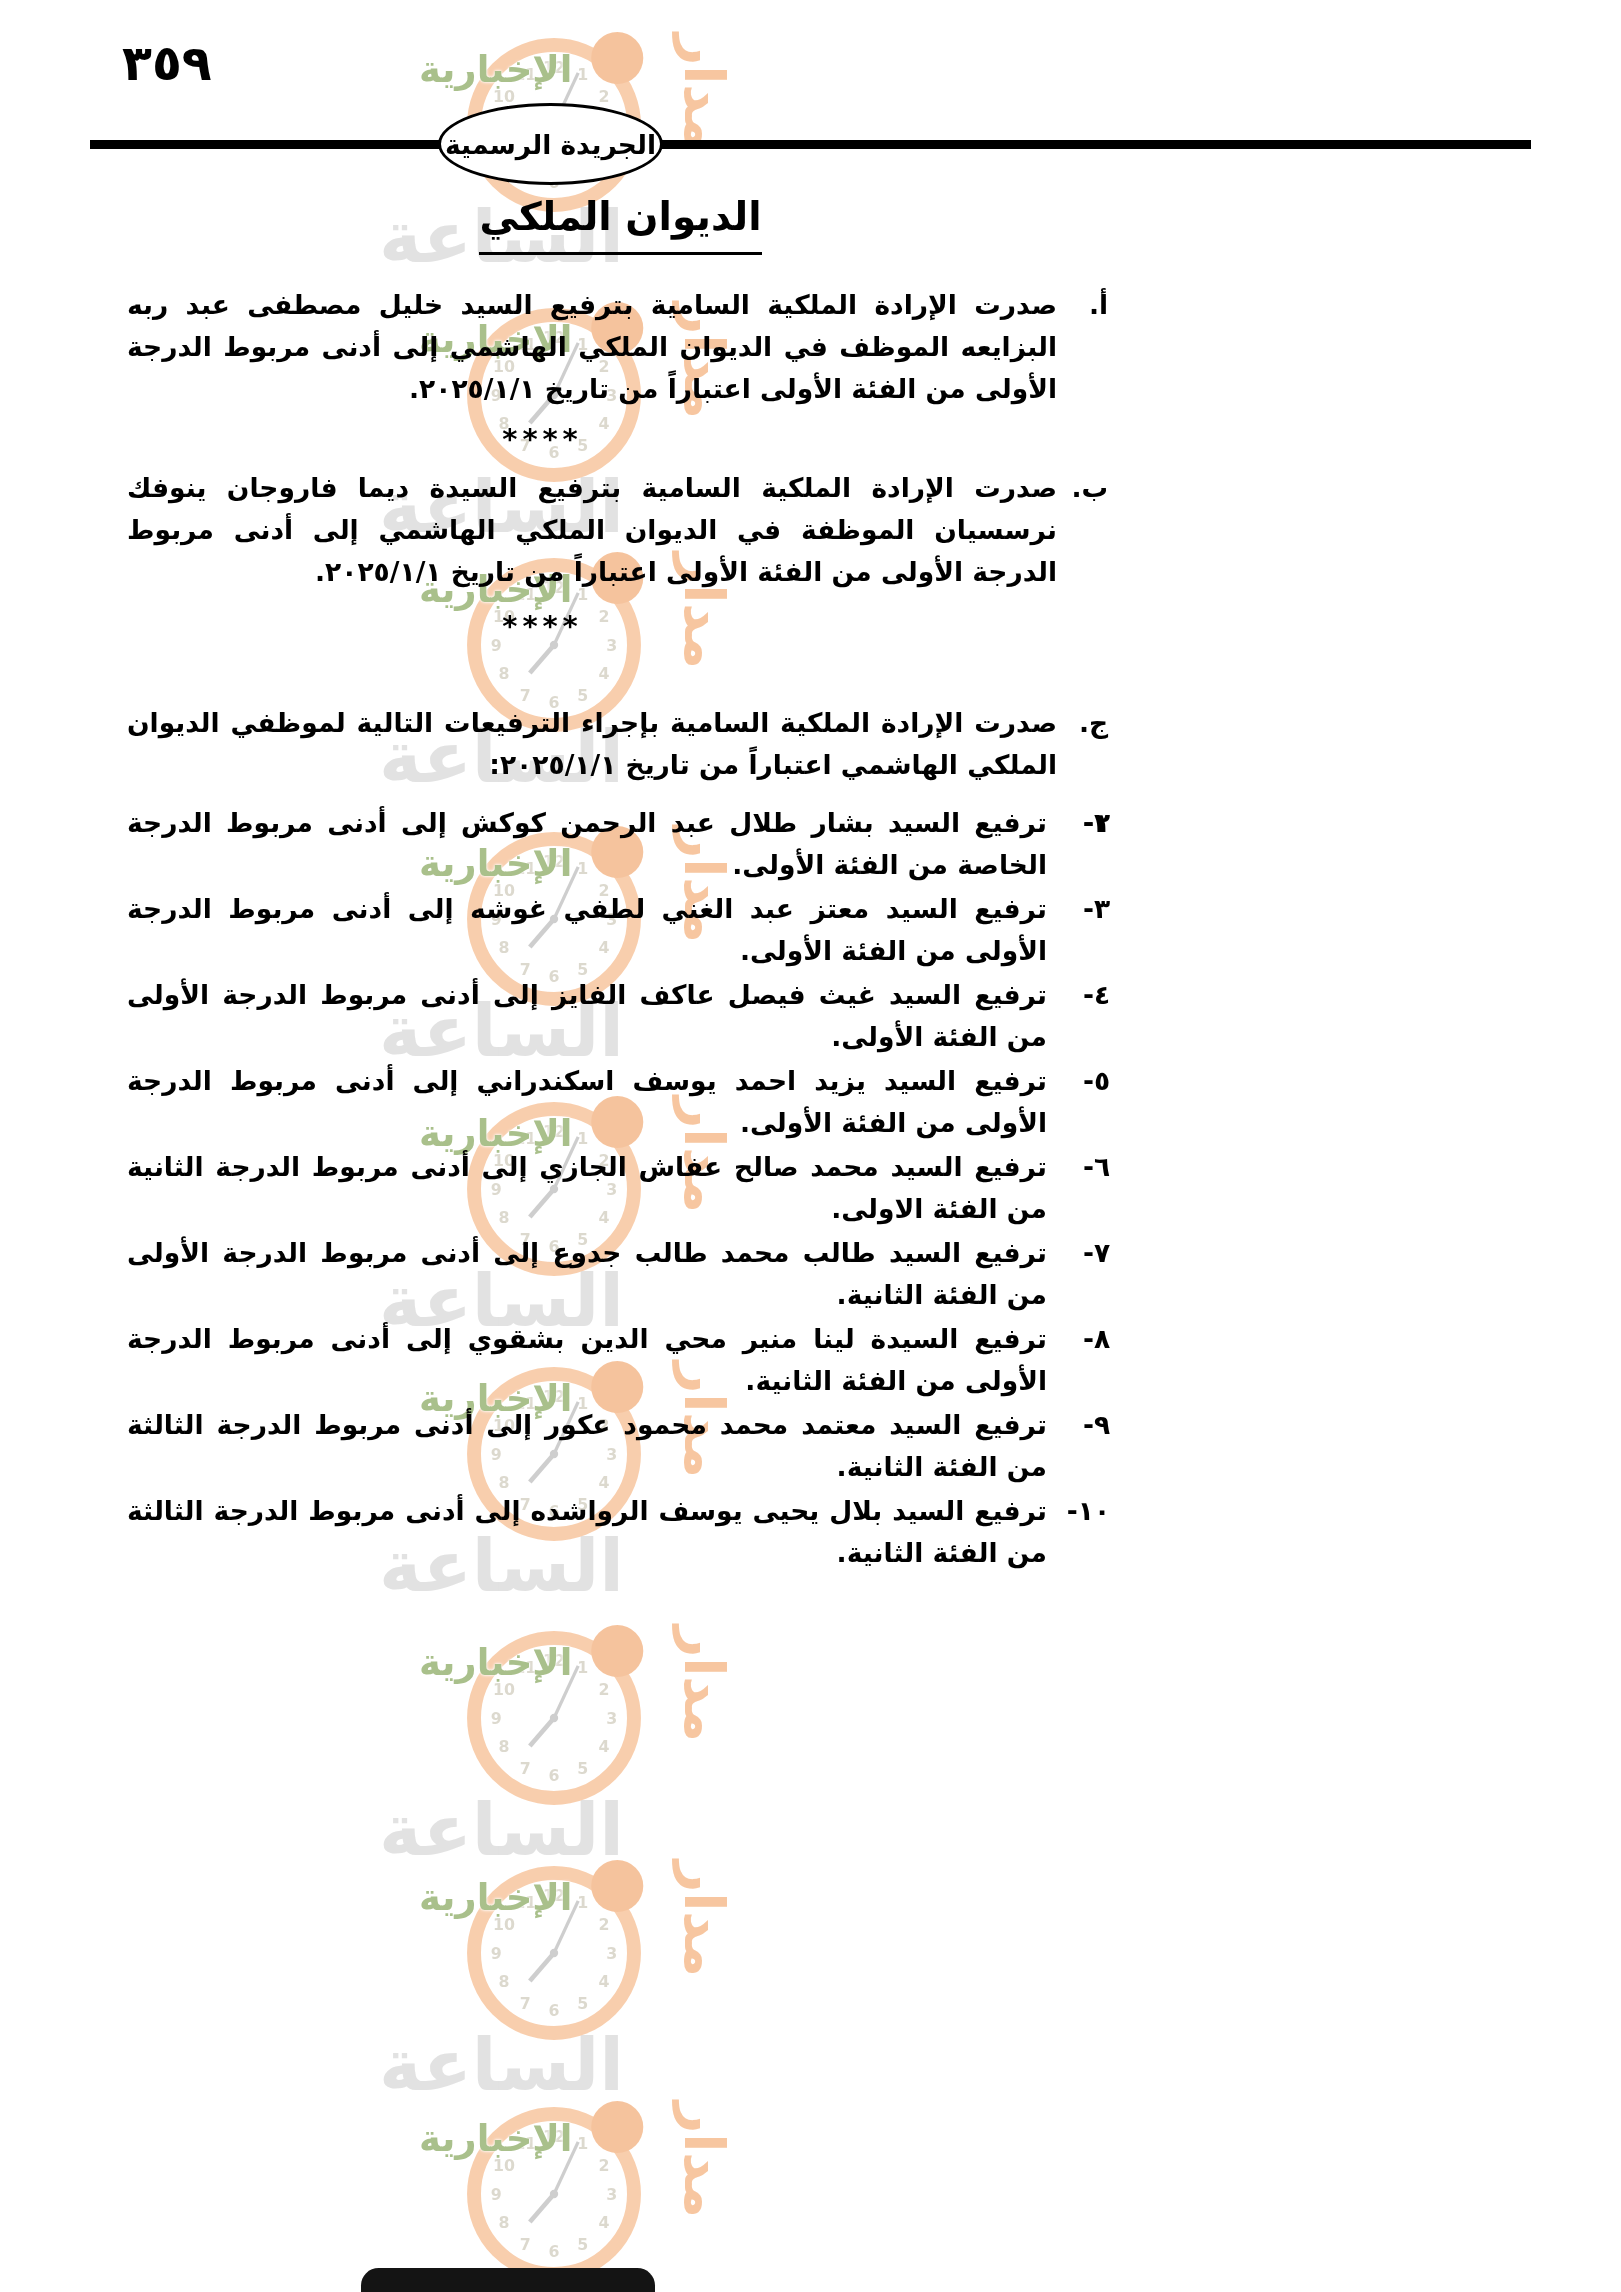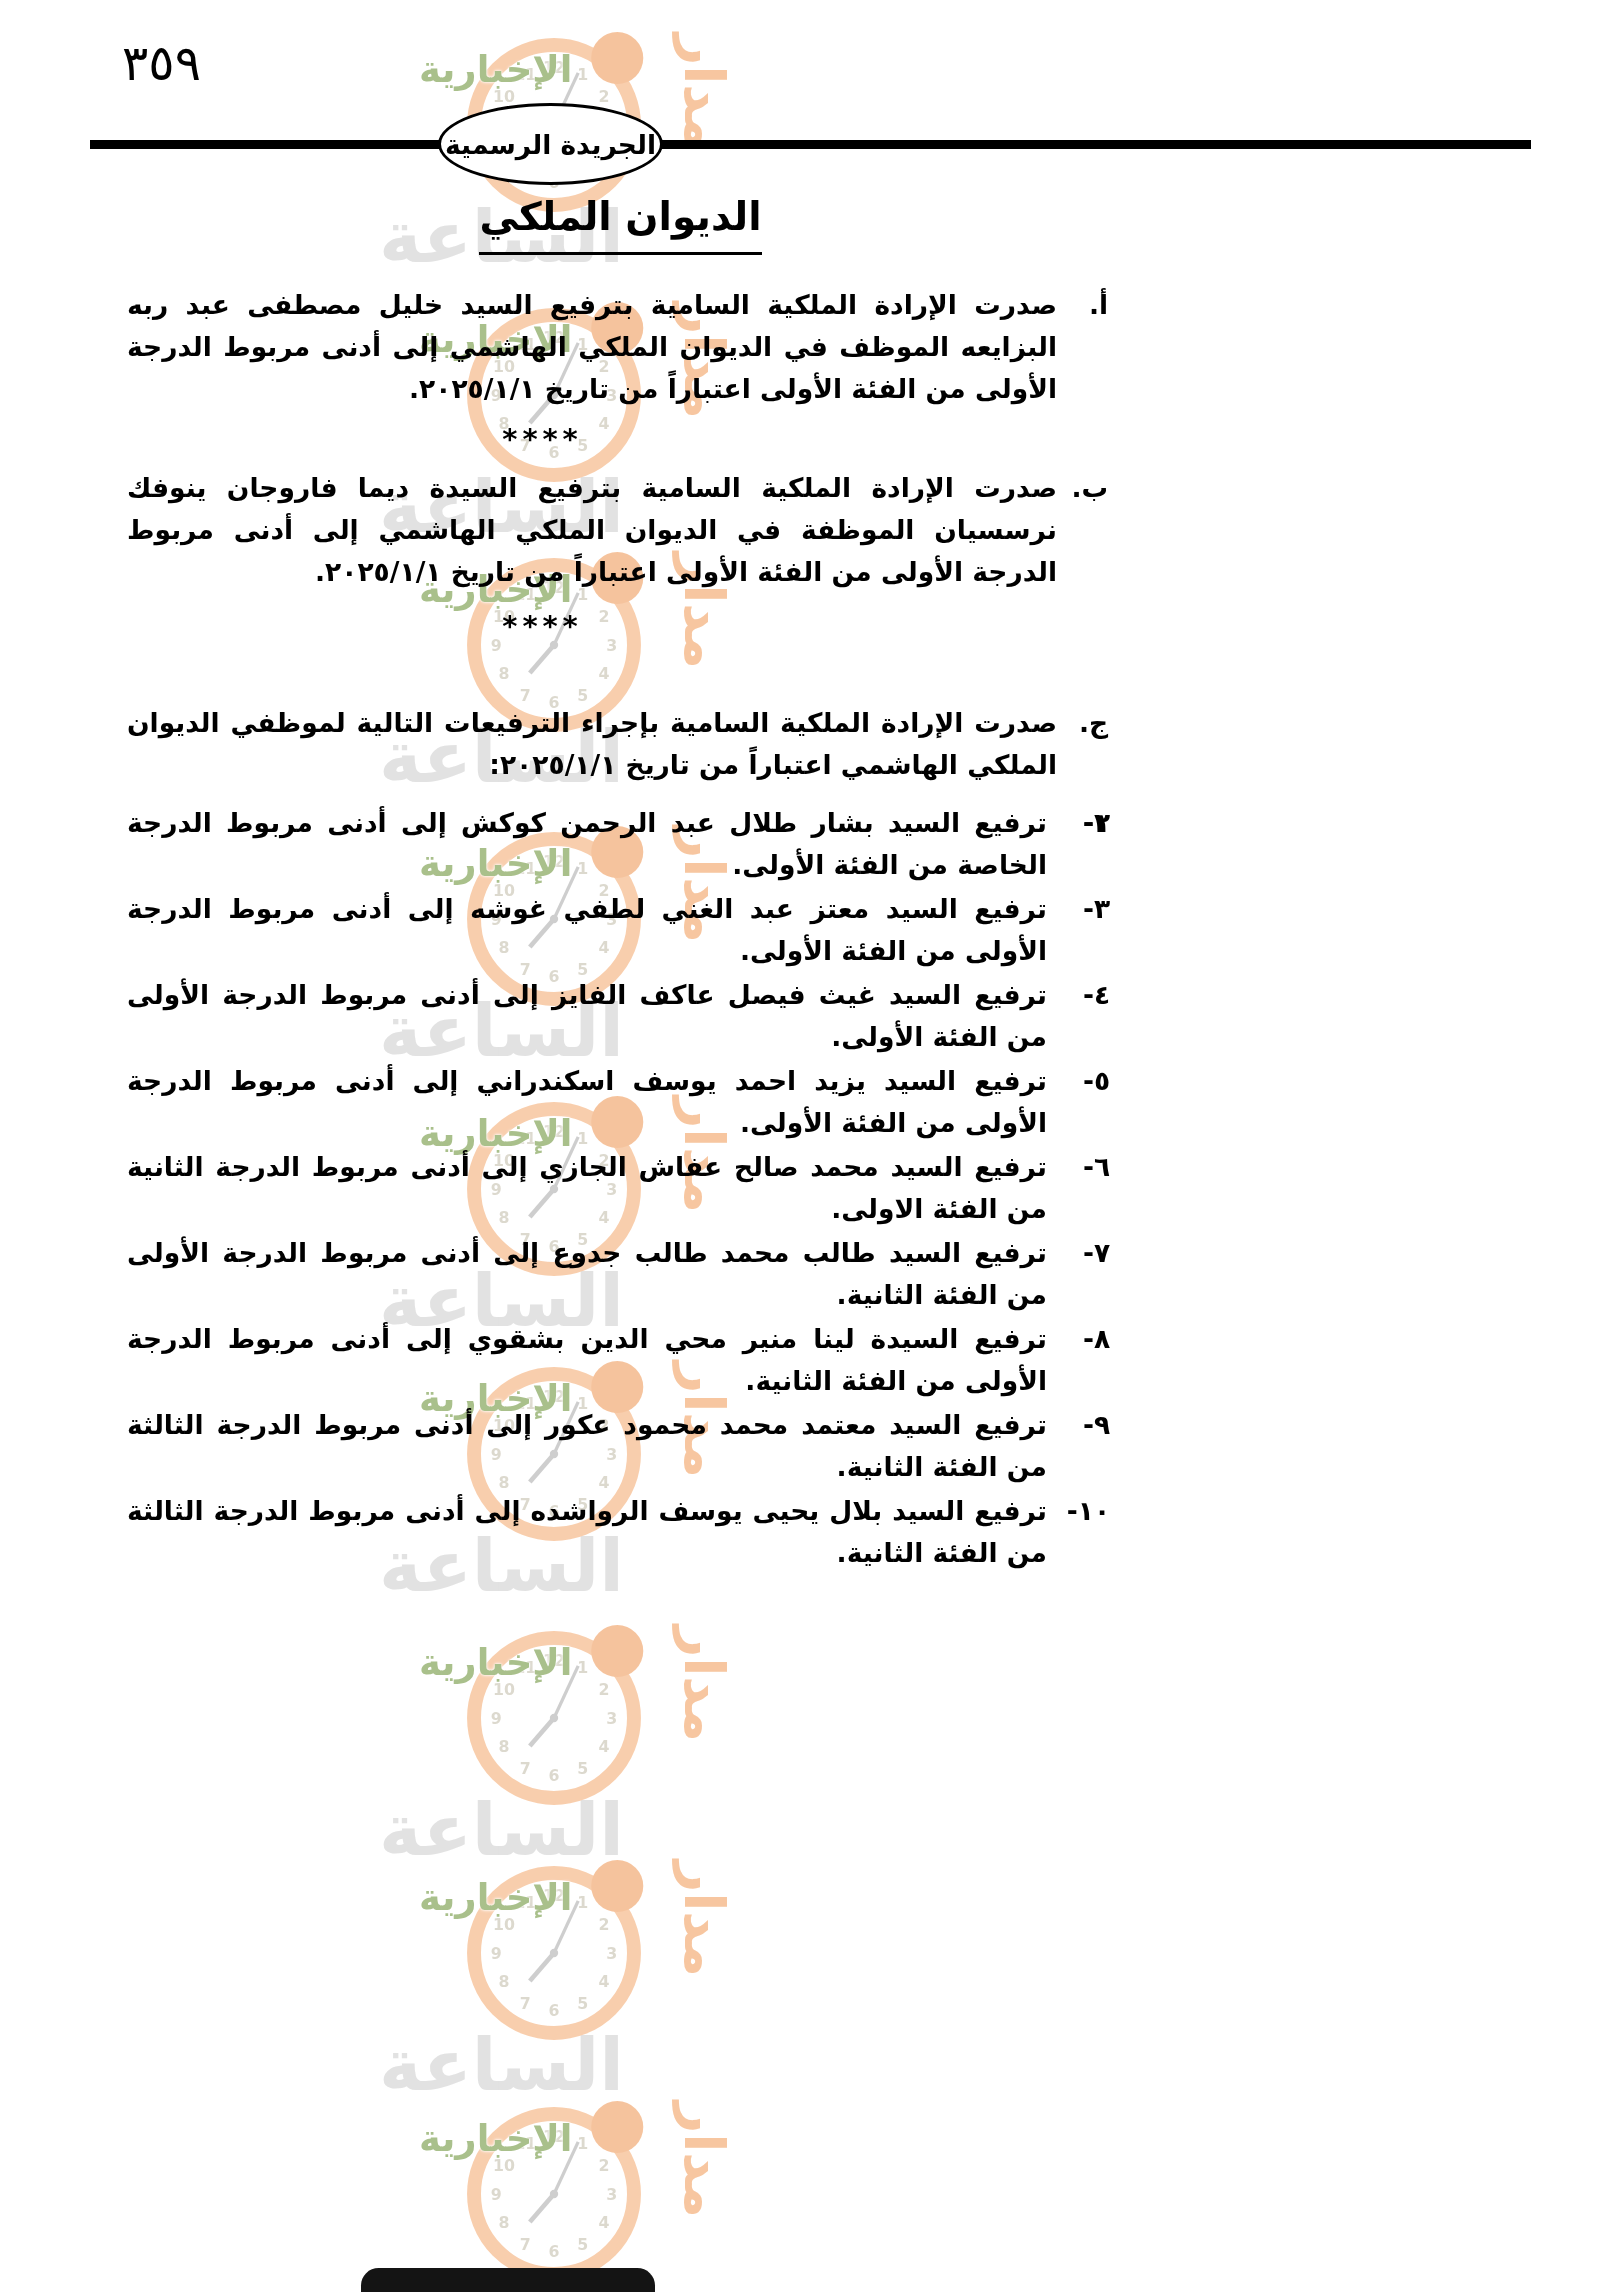--- a/index.html
+++ b/index.html
@@ -34,21 +34,21 @@
   .wm-num { fill: #b7b09a; font-size: 17px; font-weight: bold; text-anchor: middle; font-family: "DejaVu Sans", sans-serif; }
 
   .bottom-artifact {
     position: absolute; left: 361px; top: 2268px; width: 294px; height: 41px;
     background: #141414; border-radius: 17.6px; z-index: 1;
   }
 
   
   .page-number {
     position: absolute; left: 122px; top: 35px; z-index: 2;
-    font-size: 49px; font-weight: normal; letter-spacing: 3.9px;
+    font-size: 49px; font-weight: bold; letter-spacing: 3.9px;
   }
   .gazette-rule {
     position: absolute; left: 90px; top: 140px; width: 1441px; height: 8.8px;
     background: #000; z-index: 2;
   }
   .gazette-badge {
     position: absolute; left: 438px; top: 103px; width: 225px; height: 82px; z-index: 3;
     background: #fff; border: 3.9px solid #000; border-radius: 50%;
     display: flex; align-items: center; justify-content: center; text-align: center;
   }

